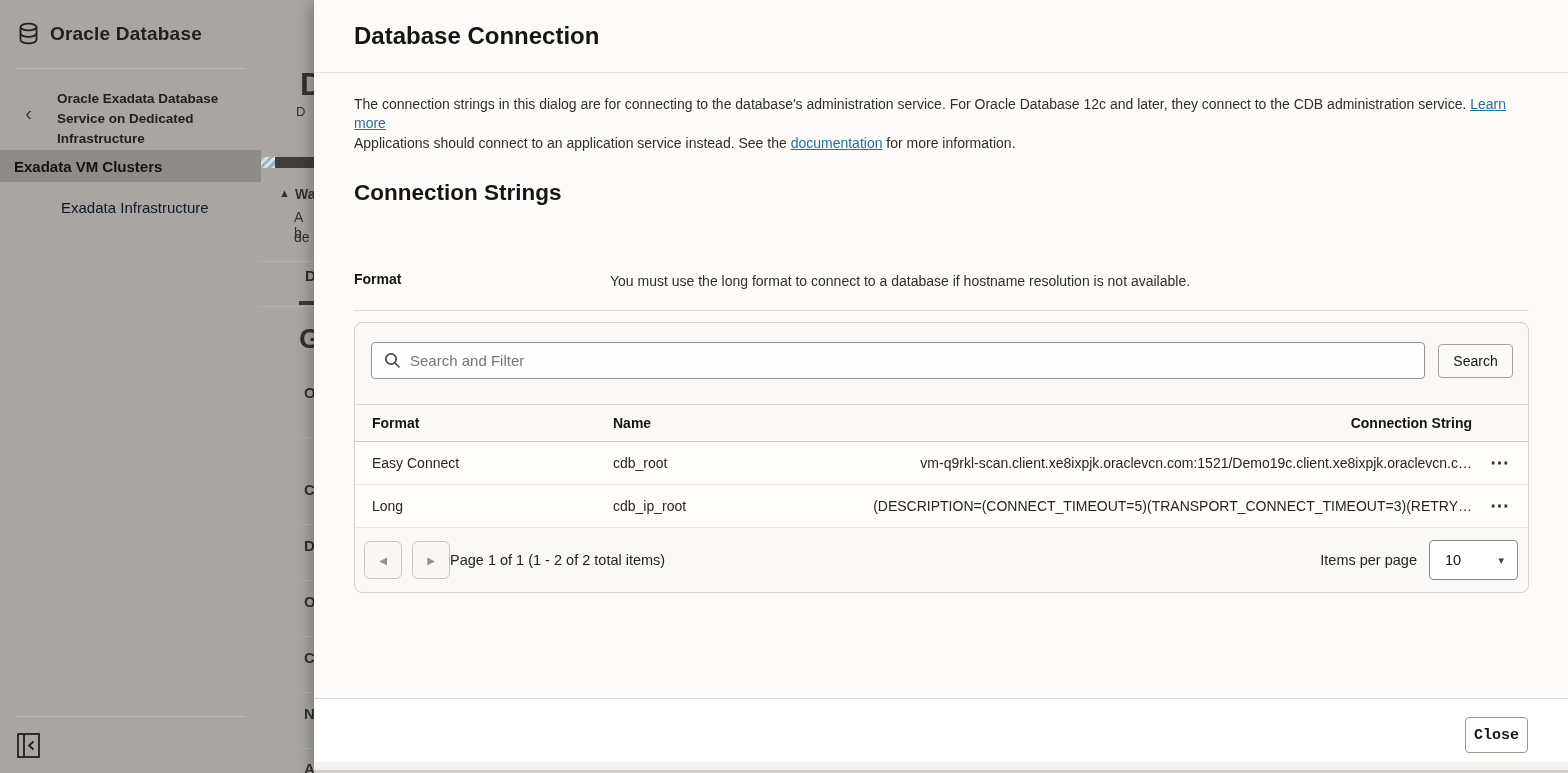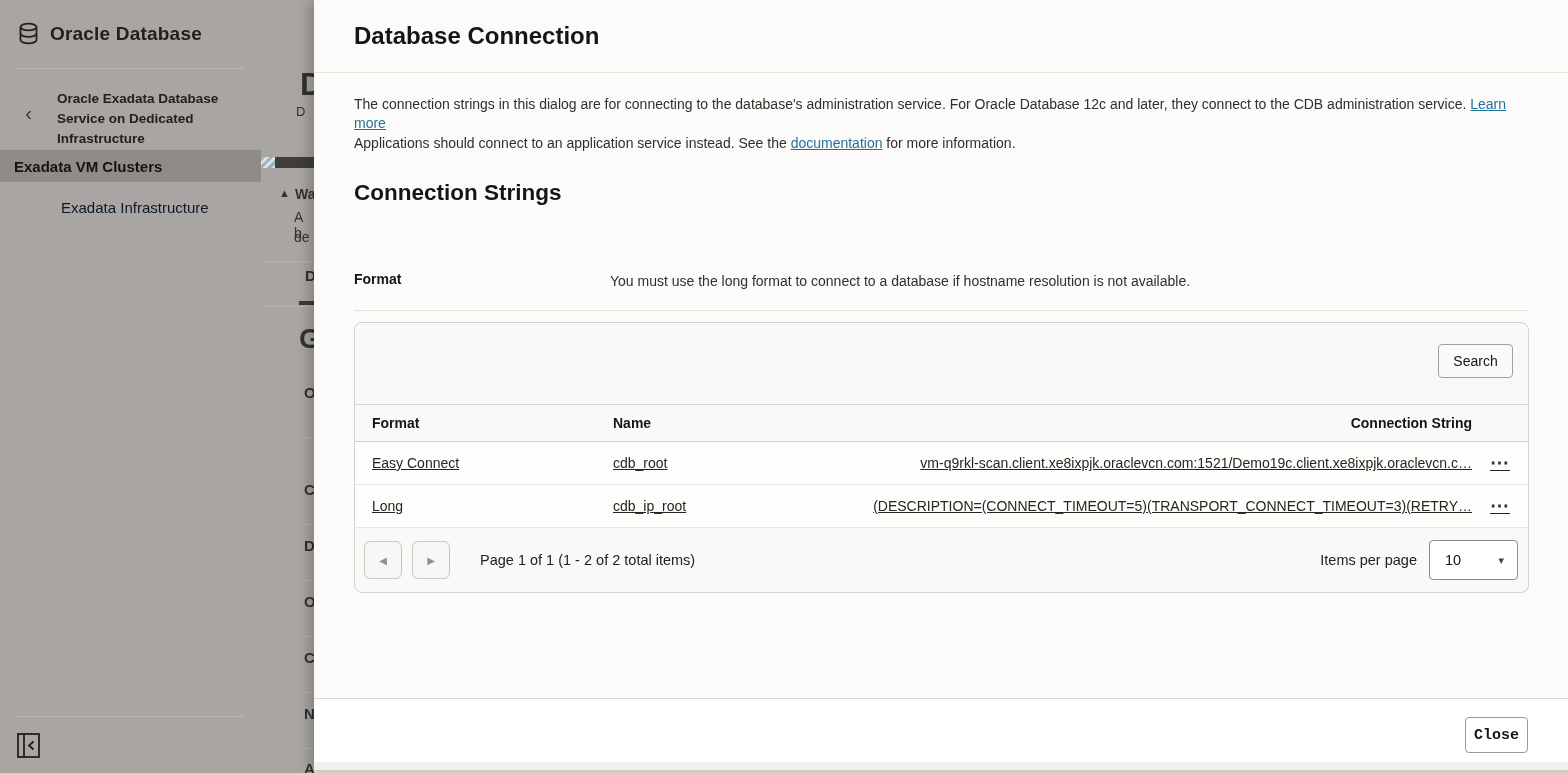--- a/index.html
+++ b/index.html
@@ -62,30 +62,30 @@
   .search-box { position:absolute; left:16px; top:19px; width:1054px; height:37px; background:#fefefe; border:1px solid #949290; border-radius:4px; display:flex; align-items:center; padding-left:12px; gap:9px; }
   .search-input { border:none; outline:none; background:transparent; flex:1; font-size:15px; color:#33312e; font-family:"Liberation Sans",sans-serif; }
   .search-input::placeholder { color:#7b776f; }
   .search-btn { position:absolute; right:15px; top:21px; width:75px; height:34px; background:#fbfaf9; border:1px solid #a3a19e; border-radius:4px; font-size:14px; color:#161513; font-family:"Liberation Sans",sans-serif; cursor:pointer; }
 
   .tbl-header { position:absolute; left:0; top:81px; width:1173px; height:38px; border-top:1px solid #dbd8d5; border-bottom:1px solid #d0cdca; display:flex; align-items:center; font-size:14px; font-weight:bold; color:#161513; }
   .col-format { width:258px; padding-left:17px; }
   .col-name { width:206px; }
   .col-conn { flex:1;text-align:right; }
   .col-actions { width:56px; }
-  .tbl-row { position:absolute; left:0; width:1173px; height:43px; background:#fefdfc; border-bottom:1px solid #eae7e4; display:flex; align-items:center; font-size:14px; color:#27251f;text-decoration:underline; }
+  .tbl-row { position:absolute; left:0; width:1173px; height:43px; background:#fefdfc; border-bottom:1px solid #eae7e4; display:flex; align-items:center; font-size:14px; color:#27251f; }
   .row-0 { top:119px; }
   .row-1 { top:162px; }
   .conn-text { white-space:nowrap; overflow:hidden; }
   .ellipsis-btn { width:56px; text-align:center; font-size:19px; font-weight:bold; color:#33312e; letter-spacing:1px; cursor:pointer; line-height:10px; }
 
   .pager { position:absolute; left:0; top:205px; width:1173px; height:64px; display:flex; align-items:center; }
   .pg-btn { width:38px; height:38px; border:1px solid #c8c5c1; border-radius:6px; background:#f8f7f5; color:#94918c; font-size:10px; margin-left:9px; cursor:pointer; font-family:"Liberation Sans",sans-serif; }
   .pg-next { margin-left:10px; }
-  .pg-status { margin-left:30px; font-size:14.5px; color:#232220; }
+  .pg-status { font-size:14.5px; color:#232220; }
   .pg-right { margin-left:auto; display:flex; align-items:center; }
   .ipp-label { font-size:14.5px; color:#232220; margin-right:12px; }
   .ipp-select { width:89px; height:40px; border:1px solid #8c8a87; border-radius:4px; background:#fff; display:flex; align-items:center; padding:0 13px 0 15px; margin-right:10px; cursor:pointer; }
   .ipp-value { font-size:14.5px; color:#161513; flex:1; }
   .ipp-caret { font-size:11px; color:#45433f; }
 
   
   .dlg-footer { position:absolute; left:0; top:698px; width:1254px; height:64px; background:#ffffff; border-top:1px solid #dbd8d5; }
   .close-btn { position:absolute; right:40px; top:18px; width:63px; height:36px; background:#fff; border:1px solid #9c9996; border-radius:4px; font-size:15px; font-weight:600; color:#161513; font-family:Liberation Mono, monospace; cursor:pointer; }
   .bottom-strip { position:absolute; left:0; top:762px; width:1254px; height:11px; background:#f3f1ee; border-bottom:3px solid #cfcdca; }
@@ -175,20 +175,29 @@
     </div>
   </div>
 
   <div class="h2">Connection Strings</div>
 
   <div class="format-label">Format</div>
   <div class="format-value">You must use the long format to connect to a database if hostname resolution is not available.</div>
   <div class="mid-divider"></div>
 
   <div class="panel">
+    <div class="search-box">
+      <span>
+        <svg width="17" height="17" viewBox="0 0 17 17" fill="none" stroke="#4a4845" stroke-width="1.7">
+          <circle cx="7" cy="7" r="5.2"></circle>
+          <line x1="11" y1="11" x2="15.5" y2="15.5"></line>
+        </svg>
+      </span>
+      <input class="search-input" value="" placeholder="Search and Filter" style="">
+    </div>
     <button class="search-btn">Search</button>
 
     <div class="tbl-header">
       <div class="col-format">Format</div>
       <div class="col-name">Name</div>
       <div class="col-conn">Connection String</div>
       <div class="col-actions"></div>
     </div>
 
     <div class="tbl-row row-0">

